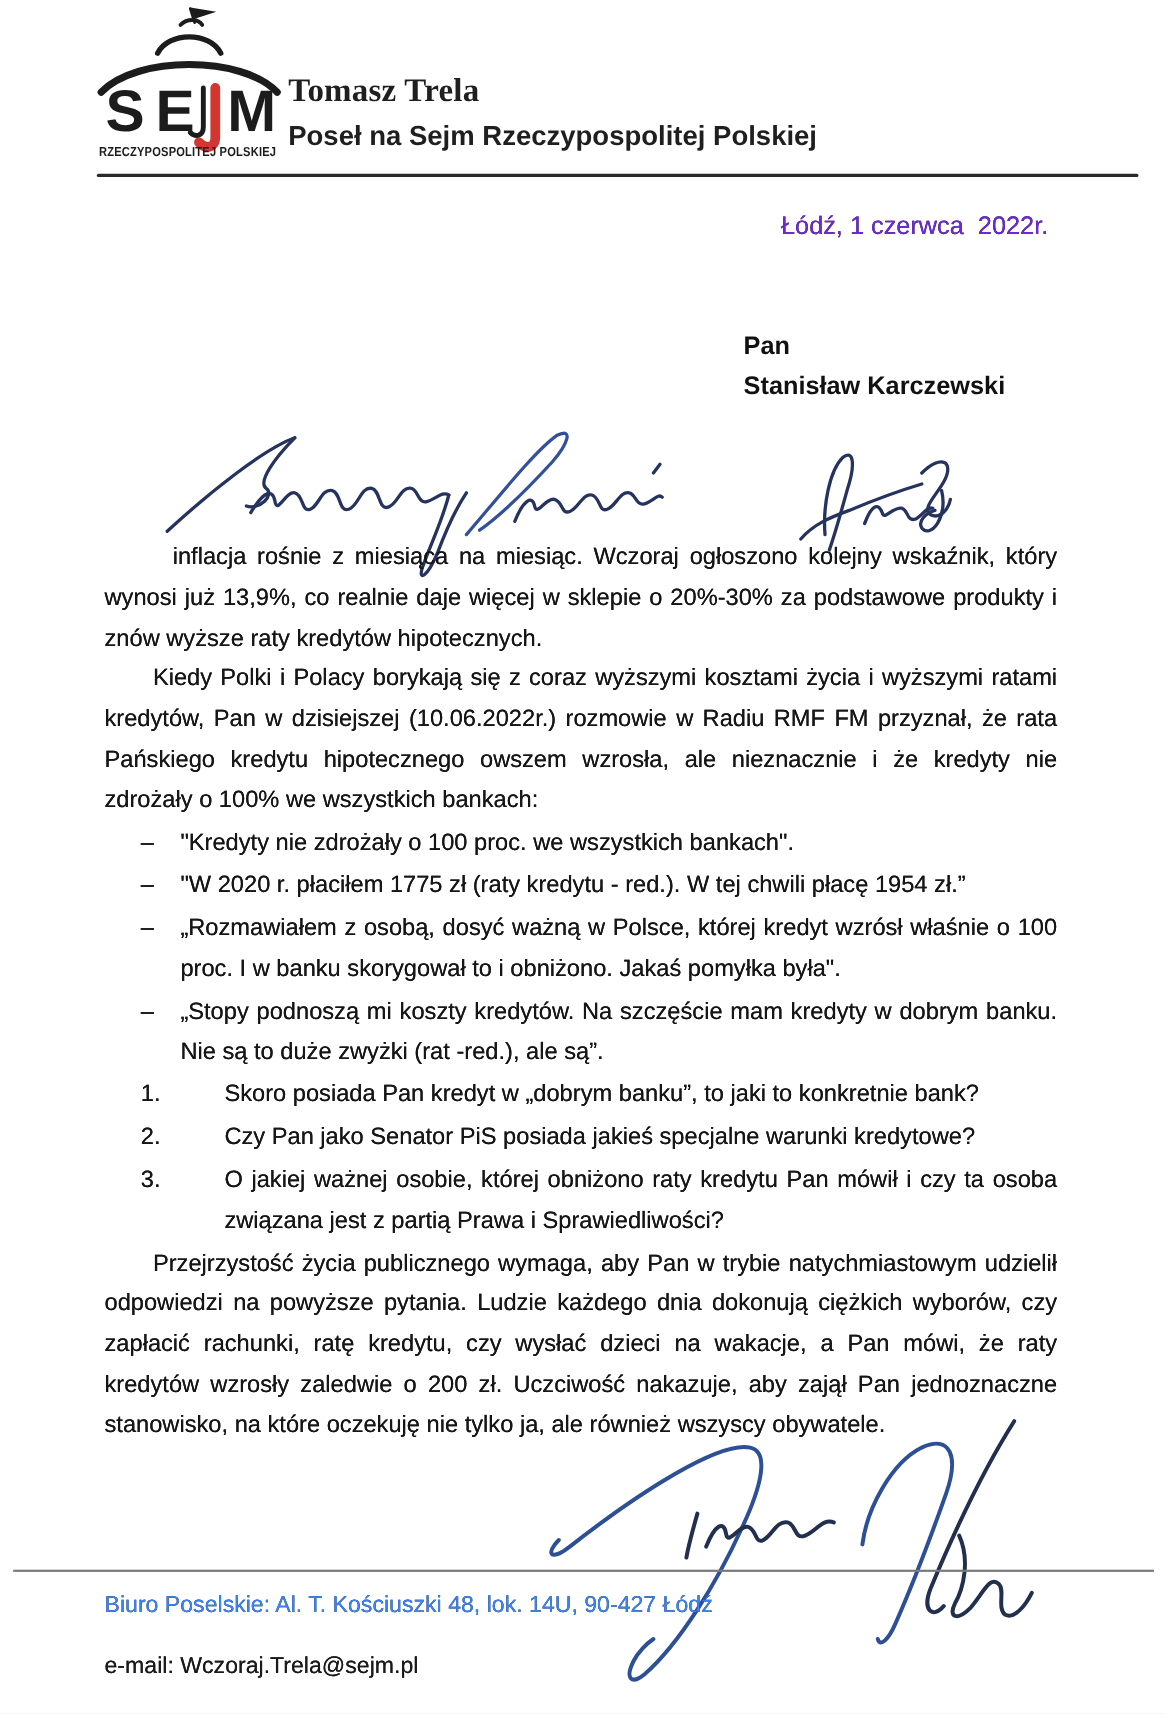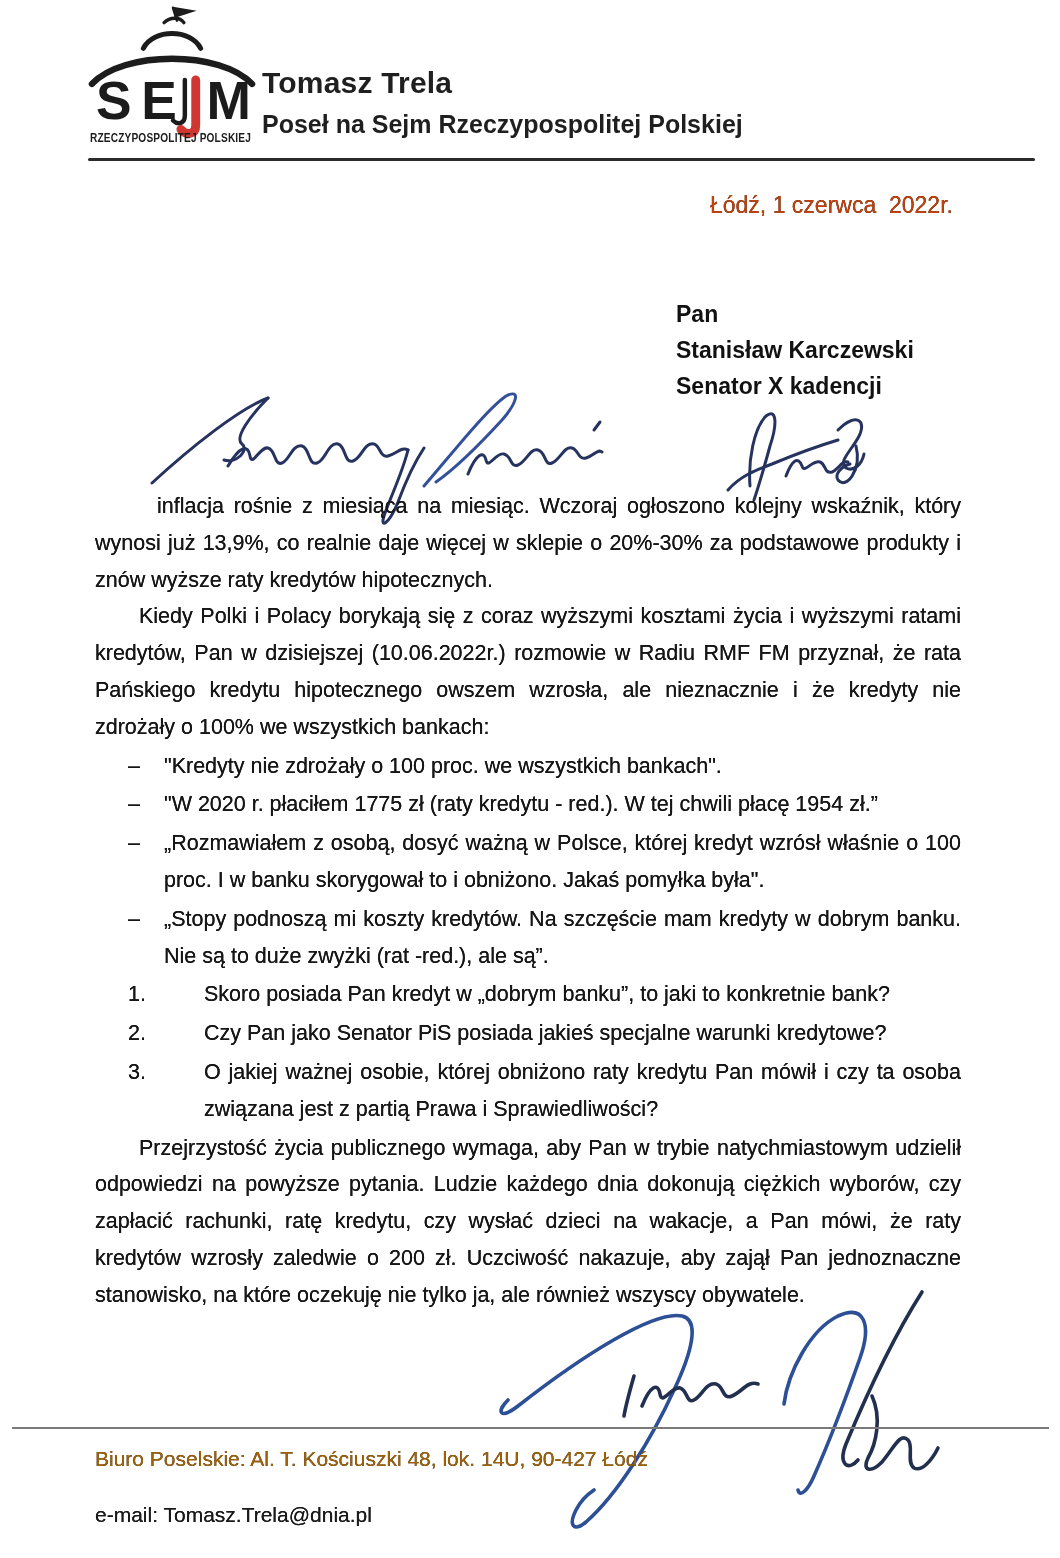--- a/index.html
+++ b/index.html
@@ -7,25 +7,25 @@
     position:relative;
     width:1060px;height:1558px;
     margin:0 auto;
     background:#ffffff;
     font-family:"Liberation Sans","DejaVu Sans",sans-serif;
     color:#1b1b1b;
     overflow:hidden;
   }
   
   .logo-wrap{position:absolute;left:88px;top:4px;width:168px;height:142px;}
-  .hdr-name{position:absolute;left:262px;top:66px;font-size:30px;font-weight:600;color:#1f1f1f;letter-spacing:.2px;}
+  .hdr-name{position:absolute;left:262px;top:66px;font-size:30px;font-weight:600;color:#1f1f1f;letter-spacing:.2px;font-family:Liberation Serif, serif;}
   .hdr-title{position:absolute;left:262px;top:110px;font-size:25px;font-weight:600;color:#1f1f1f;}
   .rule-top{position:absolute;left:88px;top:158px;width:947px;height:3px;background:#2b2b2b;border-radius:2px;}
   
-  .date{position:absolute;left:710px;top:192px;font-size:23px;white-space:pre-wrap;color:#c2410c;text-shadow:0 0 .4px #151515;}
+  .date{position:absolute;left:710px;top:192px;font-size:23px;white-space:pre-wrap;color:#6d28d9;text-shadow:0 0 .4px #151515;}
   .addressee{position:absolute;left:676px;top:296px;font-size:23px;font-weight:700;line-height:36px;color:#111;}
   
   .greeting-svg{position:absolute;left:150px;top:386px;pointer-events:none;}
   .signature-svg{position:absolute;left:486px;top:1278px;pointer-events:none;}
   .hand{fill:none;stroke-linecap:round;stroke-linejoin:round;}
   
   .body-text{
     position:absolute;left:95px;top:488px;width:866px;
     font-size:21.5px;line-height:36.8px;
     text-align:justify;color:#161616;
@@ -38,21 +38,21 @@
   .dash-item{display:flex;padding-left:33px;margin:2px 0;}
   .dash-item .marker{flex:0 0 36px;text-align:left;}
   .dash-item .itext{flex:1;text-align:justify;}
   .lead{margin:2px 0 0 0;}
   .num-list{margin:0;padding:0;list-style:none;}
   .num-item{display:flex;padding-left:33px;margin:2px 0;}
   .num-item .marker{flex:0 0 36px;}
   .num-item .itext{flex:1;text-align:justify;margin-left:40px;}
   
   .rule-bottom{position:absolute;left:12px;top:1427px;width:1037px;height:2px;background:#7a7a7a;}
-  .foot-office{position:absolute;left:95px;top:1447px;font-size:21px;color:#a16207;text-shadow:0 0 .4px #1a1a1a;}
+  .foot-office{position:absolute;left:95px;top:1447px;font-size:21px;color:#3b82f6;text-shadow:0 0 .4px #1a1a1a;}
   .foot-email{position:absolute;left:95px;top:1503px;font-size:21px;color:#1a1a1a;text-shadow:0 0 .4px #1a1a1a;}
   .logo-sub{font-weight:700;font-size:12px;letter-spacing:.2px;}
   .logo-letter{font-weight:700;font-size:54px;}
 </style>
 </head>
 <body>
 
 <div class="page">
 
   <div class="logo-wrap">
@@ -75,21 +75,20 @@
     </svg>
   </div>
   <div class="hdr-name">Tomasz Trela</div>
   <div class="hdr-title">Poseł na Sejm Rzeczypospolitej Polskiej</div>
   <div class="rule-top"></div>
 
   <div class="date">Łódź, 1 czerwca  2022r.</div>
   <div class="addressee">
     <div>Pan</div>
     <div>Stanisław Karczewski</div>
-    <div>Senator X kadencji</div>
   </div>
 
   <svg class="greeting-svg" width="720" height="155" viewBox="0 0 720 155">
     <g class="hand" stroke="#26335e" stroke-width="3">
       <path d="M2,97 C40,62 90,22 118,12"></path>
       <path d="M118,12 C100,30 84,52 92,58 C100,64 86,78 74,74"></path>
       <path d="M78,80 C90,60 98,58 100,70 C102,82 110,60 118,62 C126,64 124,80 132,77 C140,74 142,58 152,60 C160,62 158,80 167,77 C176,74 178,56 188,58 C196,60 194,78 203,75 C212,72 214,56 224,58 C230,59 230,72 238,70 C246,68 252,60 258,64"></path>
       <path d="M258,64 C252,88 240,112 234,130 C230,142 238,140 248,116 C254,100 262,80 274,62"></path>
       <path d="M274,100 C300,70 336,24 356,10 C372,2 366,18 352,34 C330,58 306,82 286,96" stroke="#34509a"></path>
       <path d="M318,88 C326,68 334,64 336,74 C338,84 346,66 354,68 C362,70 360,82 368,79 C376,76 380,62 388,64 C396,66 394,80 402,77 C410,74 414,60 422,62 C428,63 428,74 436,72 C444,70 448,62 452,66"></path>
@@ -150,15 +149,15 @@
       <path d="M148,98 C144,112 140,126 138,138" stroke="#222f4e"></path>
       <path d="M156,128 C164,108 172,104 174,116 C176,128 186,108 194,110 C202,112 200,126 208,122 C216,118 220,104 230,106 C238,108 236,122 246,118 C256,114 262,102 272,106" stroke="#222f4e"></path>
       <path d="M298,126 C302,94 324,52 352,38 C378,26 386,46 374,80 C362,114 344,162 328,198 C322,212 314,220 312,212" stroke="#2d4f96"></path>
       <path d="M436,14 C408,58 380,118 360,166 C352,186 362,194 372,182" stroke="#222f4e"></path>
       <path d="M386,118 C396,140 390,166 382,180 C376,192 384,196 396,184 C408,170 414,154 422,162 C428,168 420,184 428,190 C436,194 446,182 452,170" stroke="#222f4e"></path>
     </g>
   </svg>
 
   <div class="rule-bottom"></div>
   <div class="foot-office">Biuro Poselskie: Al. T. Kościuszki 48, lok. 14U, 90-427 Łódź</div>
-  <div class="foot-email">e-mail: Tomasz.Trela@dnia.pl</div>
+  <div class="foot-email">e-mail: Wczoraj.Trela@sejm.pl</div>
 
 </div>
 
 </body></html>

